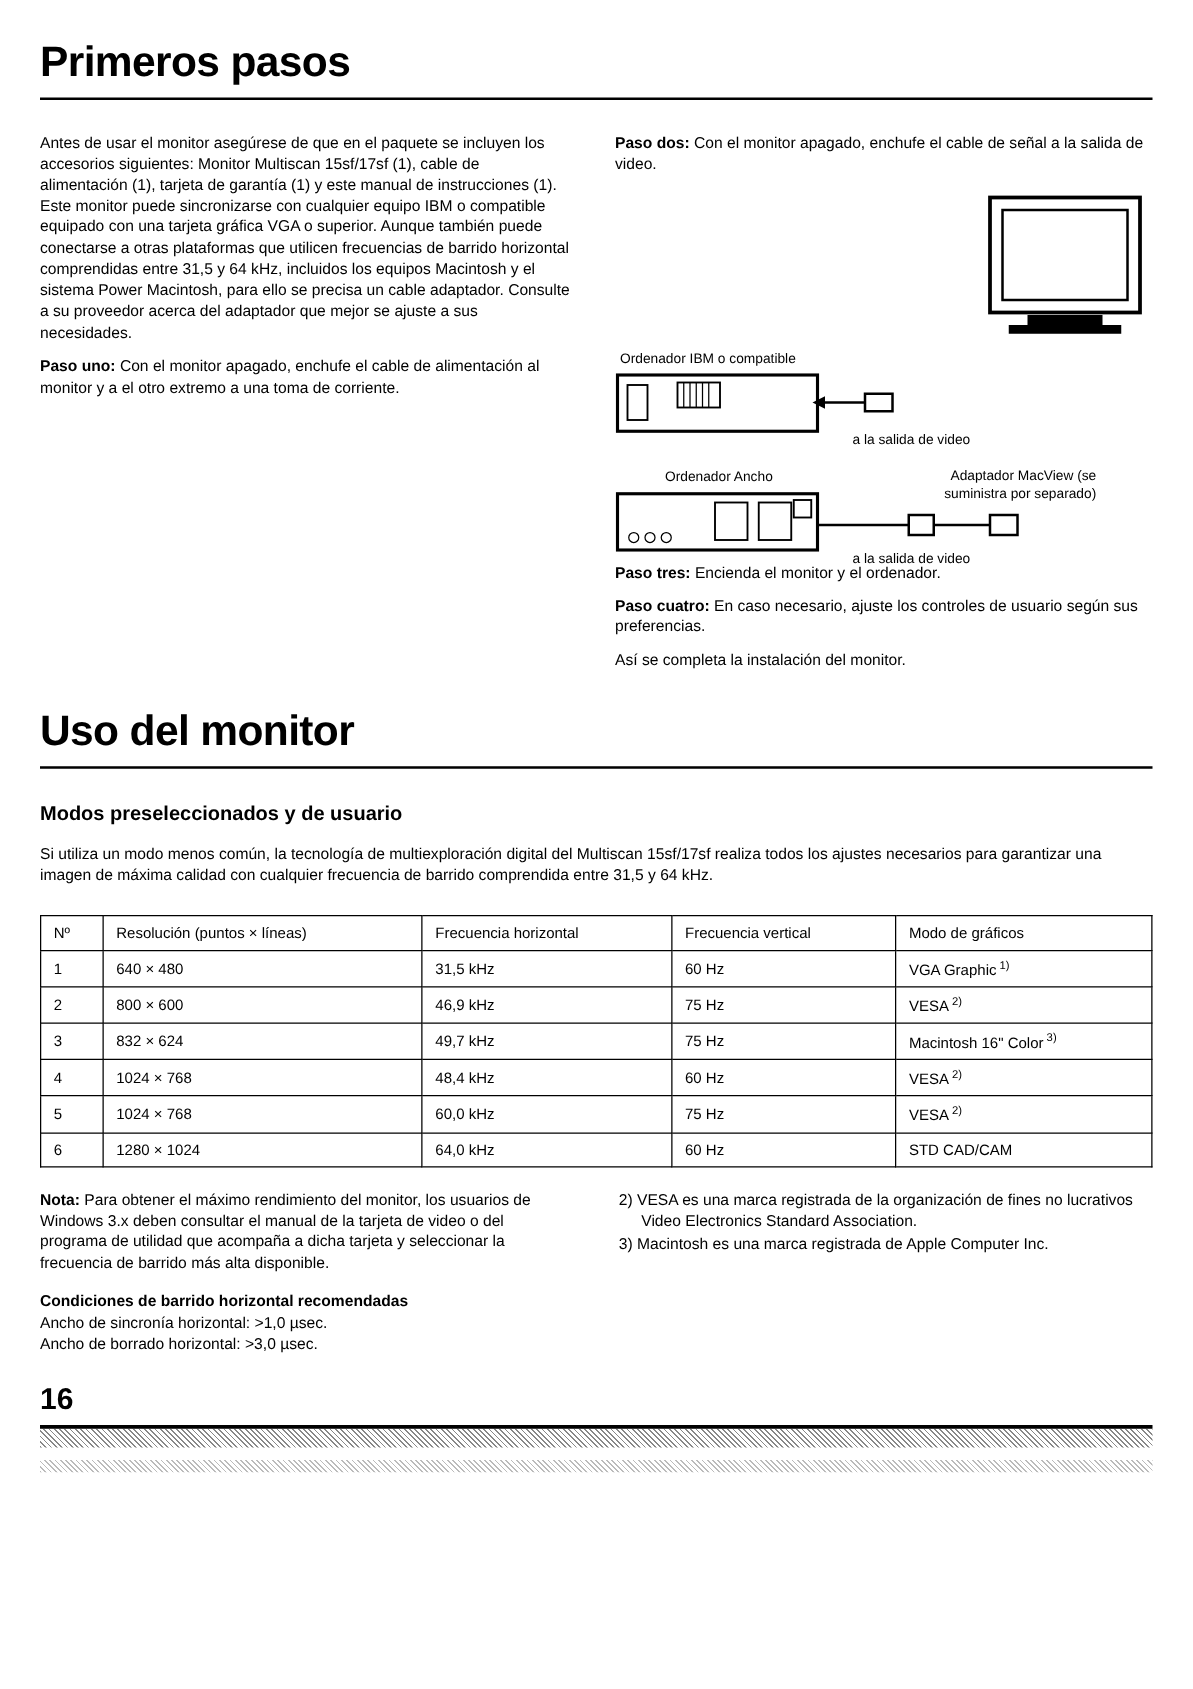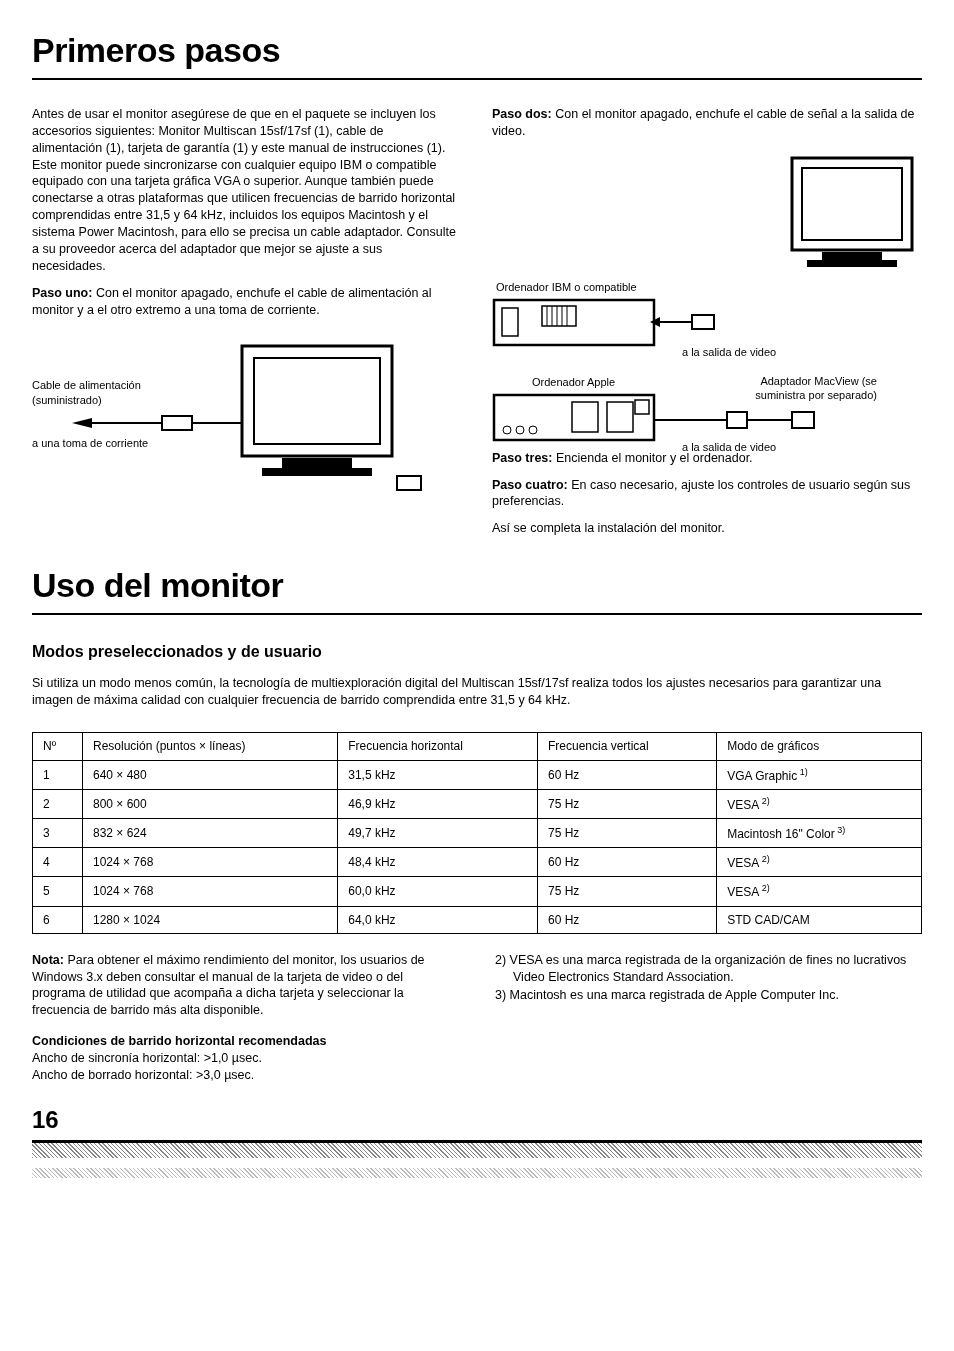--- a/index.html
+++ b/index.html
@@ -90,38 +90,20 @@
 
   <div class="col">
     <p style="white-space:pre-line;">Antes de usar el monitor asegúrese de que en el paquete se incluyen los accesorios siguientes: Monitor Multiscan 15sf/17sf (1), cable de alimentación (1), tarjeta de garantía (1) y este manual de instrucciones (1).
 Este monitor puede sincronizarse con cualquier equipo IBM o compatible equipado con una tarjeta gráfica VGA o superior. Aunque también puede conectarse a otras plataformas que utilicen frecuencias de barrido horizontal comprendidas entre 31,5 y 64 kHz, incluidos los equipos Macintosh y el sistema Power Macintosh, para ello se precisa un cable adaptador. Consulte a su proveedor acerca del adaptador que mejor se ajuste a sus necesidades.</p>
 
     <div class="step">
       <span class="step-label">Paso uno:</span>
       <span>Con el monitor apagado, enchufe el cable de alimentación al monitor y a el otro extremo a una toma de corriente.</span>
     </div>
 
-    <div style="position:relative; height:180px; margin-top:6px;">
-      <svg class="svgbox" width="400" height="180" viewBox="0 0 400 180">
-
-        <rect x="210" y="18" width="150" height="110" fill="none" stroke="#000" stroke-width="3"></rect>
-        <rect x="222" y="30" width="126" height="86" fill="none" stroke="#000" stroke-width="2"></rect>
-        <rect x="250" y="130" width="70" height="10" fill="#000"></rect>
-        <rect x="230" y="140" width="110" height="8" fill="#000"></rect>
-
-        <rect x="365" y="148" width="24" height="14" fill="none" stroke="#000" stroke-width="2"></rect>
-        <line x1="210" y1="95" x2="160" y2="95" stroke="#000" stroke-width="2"></line>
-
-        <rect x="130" y="88" width="30" height="14" fill="none" stroke="#000" stroke-width="2"></rect>
-        <line x1="130" y1="95" x2="58" y2="95" stroke="#000" stroke-width="2"></line>
-        <polygon points="60,90 40,95 60,100" fill="#000"></polygon>
-      </svg>
-      <div class="diagram-label" style="left:0; top:50px; width:140px;">Cable de alimentación (suministrado)</div>
-      <div class="diagram-label" style="left:0; top:108px;">a una toma de corriente</div>
-    </div>
   </div>
 
   <div class="col">
     <div class="step">
       <span class="step-label">Paso dos:</span>
       <span>Con el monitor apagado, enchufe el cable de señal a la salida de video.</span>
     </div>
 
     <div style="position:relative; height:300px;">
       <svg class="svgbox" width="430" height="300" viewBox="0 0 430 300">
@@ -152,21 +134,21 @@
         <rect x="115" y="252" width="26" height="30" fill="none" stroke="#000" stroke-width="1.5"></rect>
         <rect x="143" y="250" width="14" height="14" fill="none" stroke="#000" stroke-width="1.5"></rect>
 
         <line x1="162" y1="270" x2="235" y2="270" stroke="#000" stroke-width="2"></line>
         <rect x="235" y="262" width="20" height="16" fill="none" stroke="#000" stroke-width="2"></rect>
         <line x1="255" y1="270" x2="300" y2="270" stroke="#000" stroke-width="2"></line>
         <rect x="300" y="262" width="22" height="16" fill="none" stroke="#000" stroke-width="2"></rect>
       </svg>
       <div class="diagram-label small-label" style="left:4px; top:130px;">Ordenador IBM o compatible</div>
       <div class="diagram-label small-label" style="left:190px; top:195px;">a la salida de video</div>
-      <div class="diagram-label small-label" style="left:40px; top:225px;">Ordenador Apple</div>
+      <div class="diagram-label small-label" style="left:40px; top:225px;">Ordenador Ancho</div>
       <div class="diagram-label small-label" style="left:255px; top:224px; width:130px;text-align:right;">Adaptador MacView (se suministra por separado)</div>
       <div class="diagram-label small-label" style="left:190px; top:290px;">a la salida de video</div>
     </div>
 
     <div class="step">
       <span class="step-label">Paso tres:</span>
       <span>Encienda el monitor y el ordenador.</span>
     </div>
 
     <div class="step">

